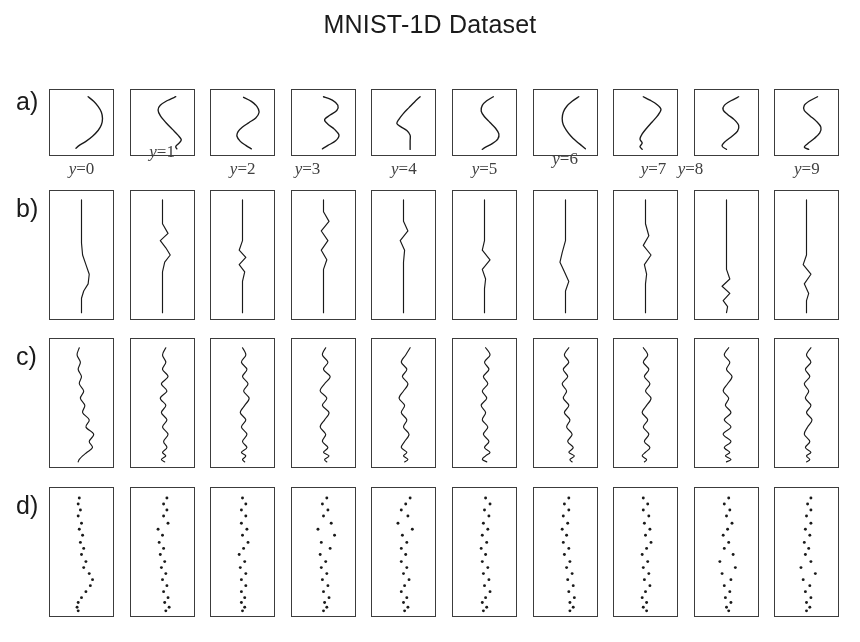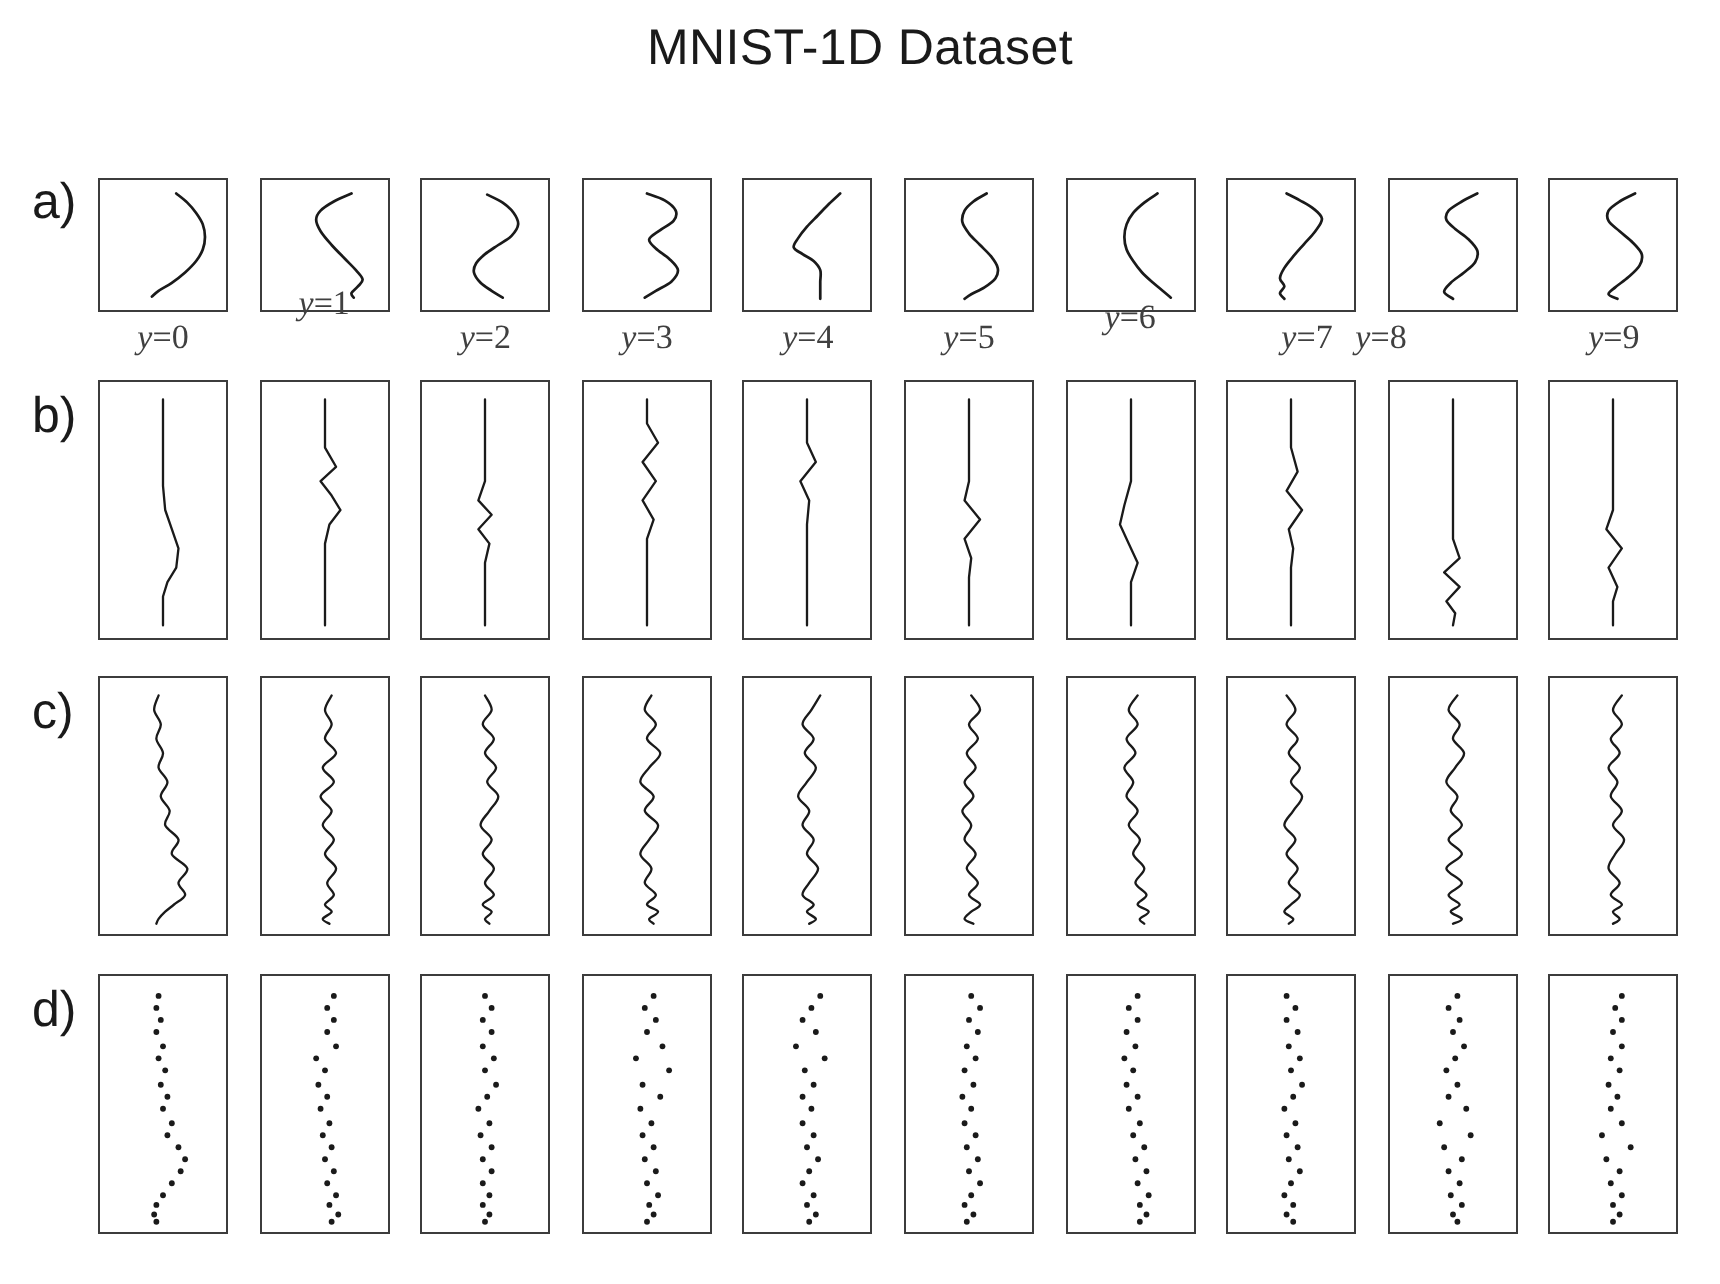--- a/index.html
+++ b/index.html
@@ -452,20 +452,20 @@
             <circle cx="32.50" cy="116.24" r="1.5" fill="#1a1a1a"></circle>
             <circle cx="35.92" cy="121.12" r="1.5" fill="#1a1a1a"></circle>
             <circle cx="32.50" cy="124.78" r="1.5" fill="#1a1a1a"></circle>
           </svg>
         </div>
       </div>
     </div>
 <div class="tick-label" style="left: 49px; top: 159px; width: 65px;"><span>y</span><span class="eq">=</span><span class="num">0</span></div>
     <div class="tick-label" style="left: 129.6px; top: 142px; width: 65px;"><span>y</span><span class="eq">=</span><span class="num">1</span></div>
     <div class="tick-label" style="left: 210.2px; top: 159px; width: 65px;"><span>y</span><span class="eq">=</span><span class="num">2</span></div>
-    <div class="tick-label" style="left: 291px; top: 159px; width: 65px;"><span>y</span><span class="eq">=</span><span class="num">3</span></div>
+    <div class="tick-label" style="left: 275px; top: 159px; width: 65px;"><span>y</span><span class="eq">=</span><span class="num">3</span></div>
     <div class="tick-label" style="left: 371.4px; top: 159px; width: 65px; text-align: center;"><span>y</span><span class="eq">=</span><span class="num">4</span></div>
     <div class="tick-label" style="left: 452px; top: 159px; width: 65px;"><span>y</span><span class="eq">=</span><span class="num">5</span></div>
     <div class="tick-label" style="left: 532.6px; top: 149px; width: 65px;"><span>y</span><span class="eq">=</span><span class="num">6</span></div>
     <div class="tick-label" style="left: 621px; top: 159px; width: 65px;"><span>y</span><span class="eq">=</span><span class="num">7</span></div>
     <div class="tick-label" style="left: 658px; top: 159px; width: 65px;"><span>y</span><span class="eq">=</span><span class="num">8</span></div>
     <div class="tick-label" style="left: 774.4px; top: 159px; width: 65px;"><span>y</span><span class="eq">=</span><span class="num">9</span></div>
   </div>
 
 </body></html>

